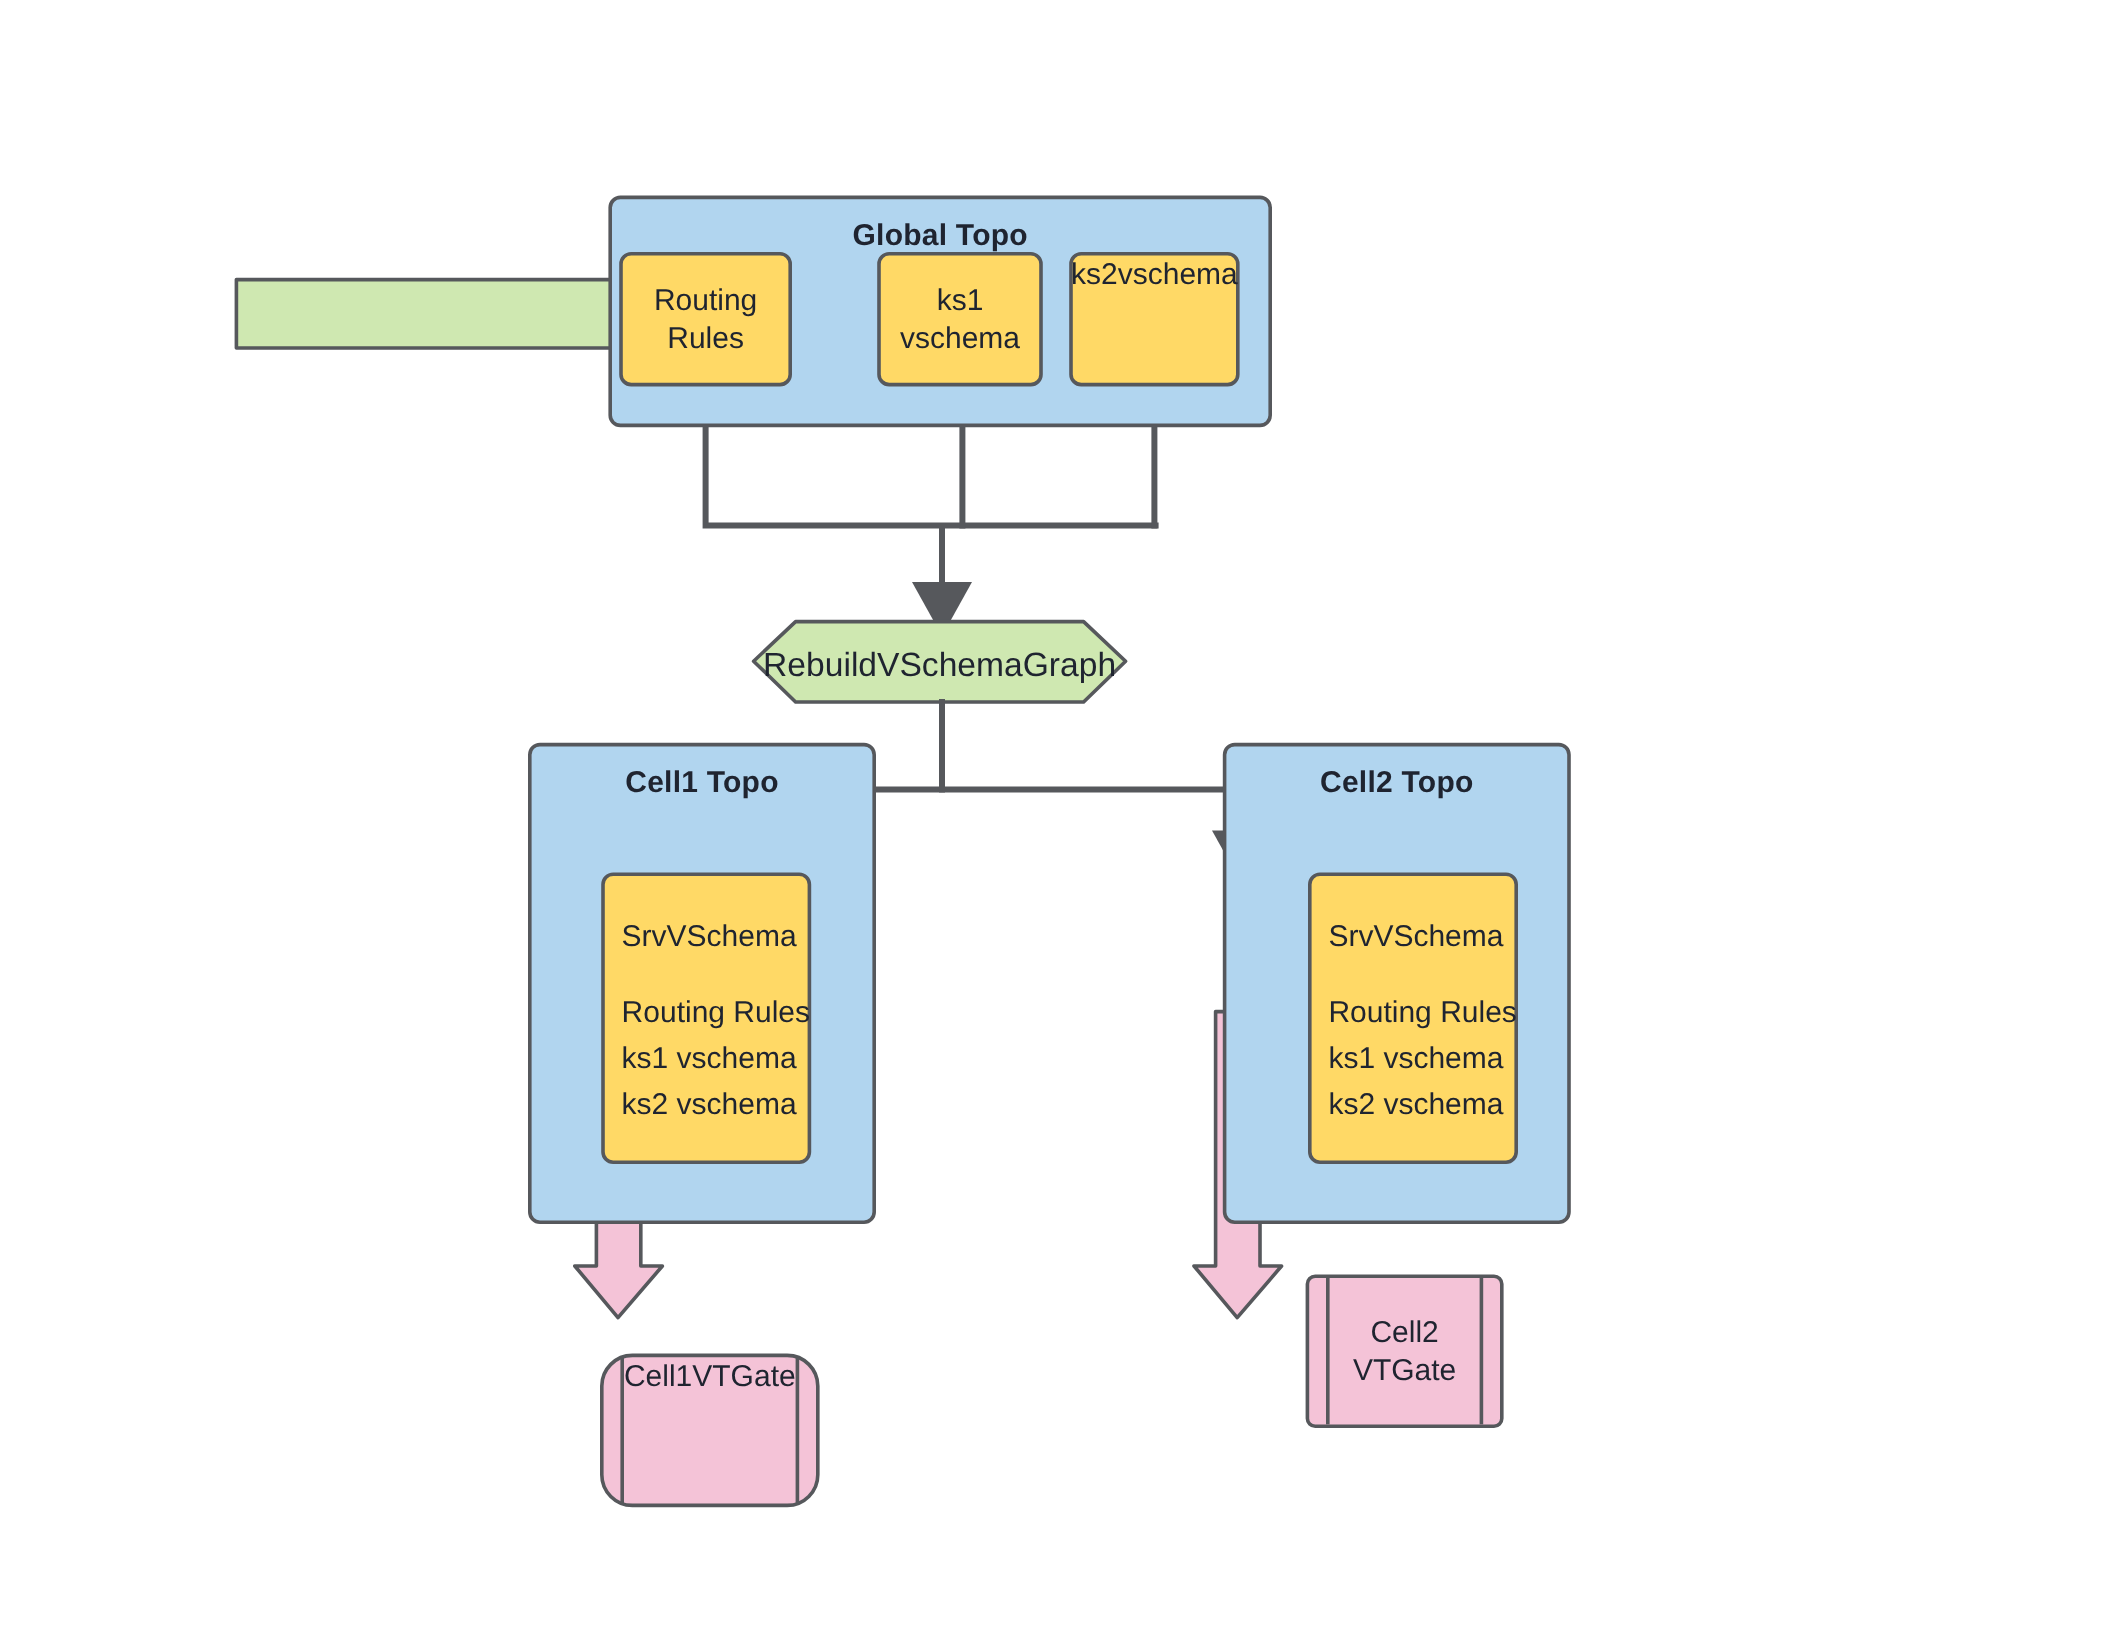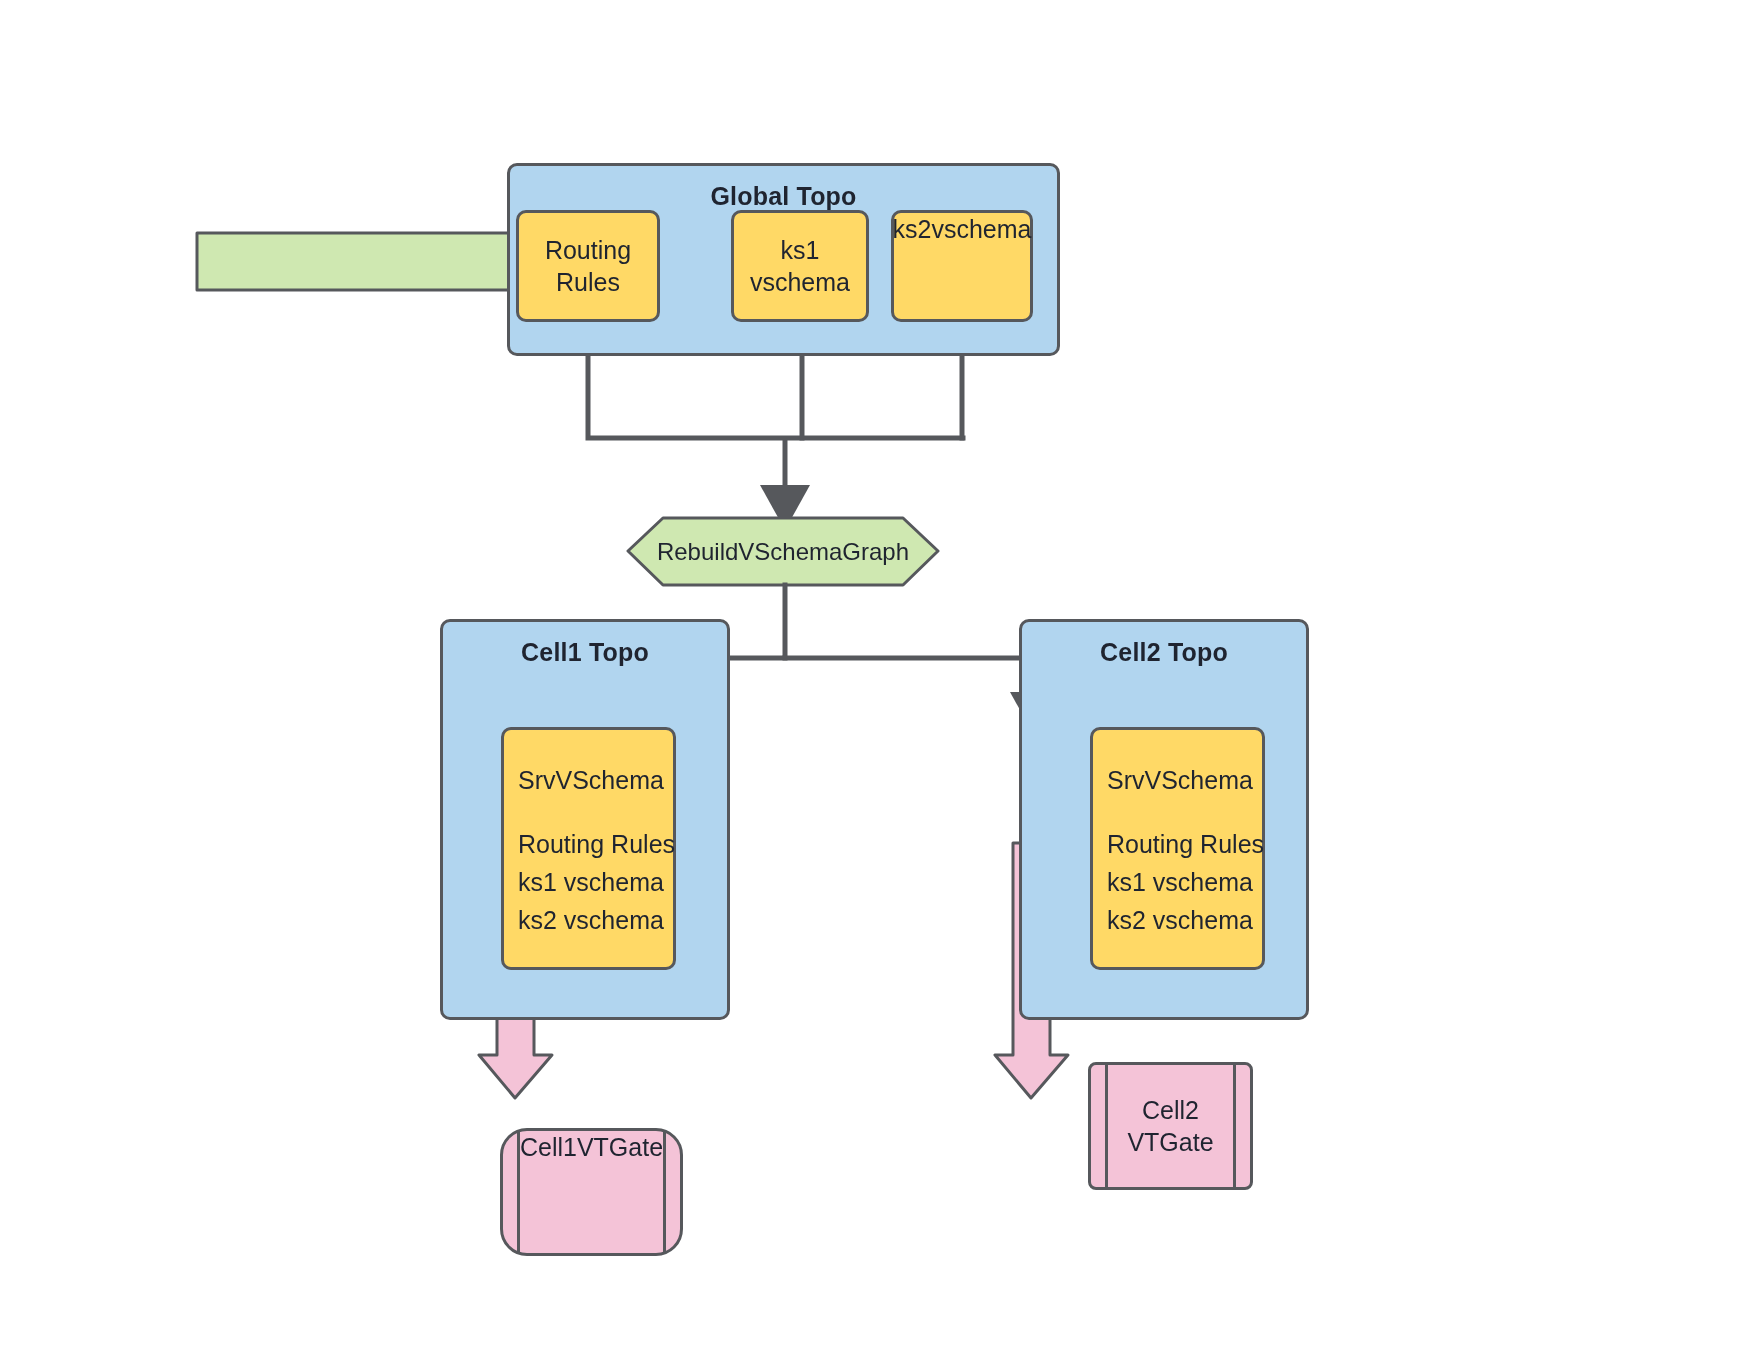--- a/index.html
+++ b/index.html
@@ -81,21 +81,21 @@
   }
   .vtgate-bar {
     position: absolute;
     top: 0;
     bottom: 0;
     width: 3px;
     background: #56585c;
   }
   .hex-label {
     position: absolute;
-    font-size: 24px;
+    font-size: 28px;
     color: #1f2430;
     text-align: center;
   }
   .arrow-label {
     position: absolute;
     font-size: 25px;
     color: #1f2430;
     text-align: center;
   }
 </style>

